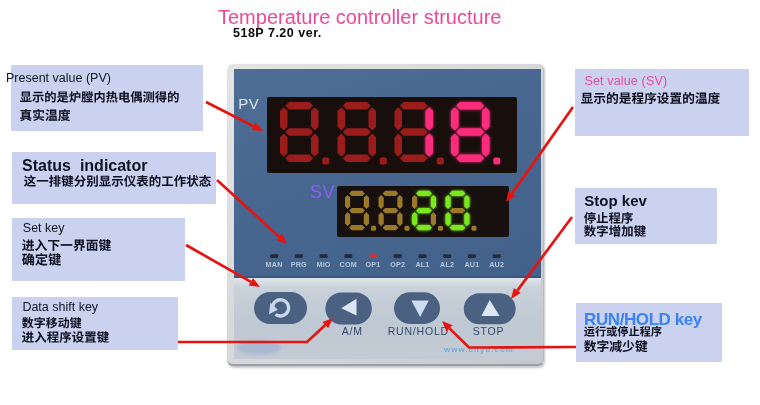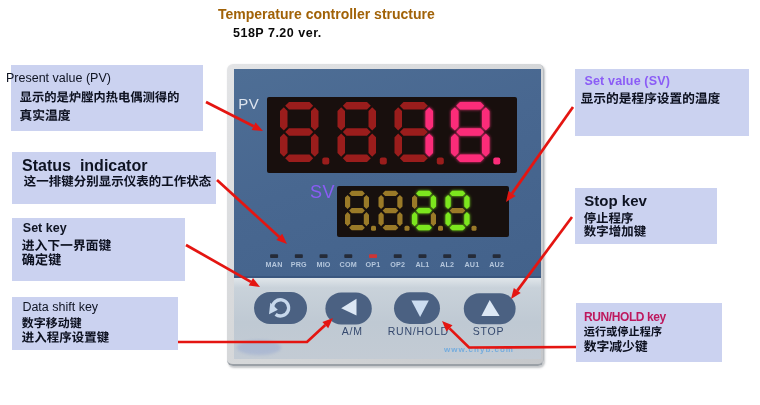--- a/index.html
+++ b/index.html
@@ -1,32 +1,32 @@
 <!DOCTYPE html>
 <html><head><meta charset="utf-8"><style>
 *{margin:0;padding:0;box-sizing:border-box}
 body{width:760px;height:405px;position:relative;background:#fff;font-family:"Liberation Sans",sans-serif;overflow:hidden}
 .abs{position:absolute}
 </style></head><body>
-<div class="abs" style="left:218px;top:5.6px;font-size:14px;font-weight:bold;color:#a16207;letter-spacing:0px">Temperature controller structure</div>
+<div class="abs" style="left:218px;top:5.6px;font-size:20px;font-weight:normal;color:#ec4899;letter-spacing:0px">Temperature controller structure</div>
 <div class="abs" style="left:233px;top:25.6px;font-size:12.5px;font-weight:bold;color:#0a0a0a;letter-spacing:0.5px">518P 7.20 ver.</div>
 <div style="position:absolute;left:11px;top:65px;width:192px;height:66px;background:#cbd2f0"></div>
 <div style="position:absolute;left:12px;top:152px;width:204px;height:52px;background:#cbd2f0"></div>
 <div style="position:absolute;left:12px;top:218px;width:173px;height:63px;background:#cbd2f0"></div>
 <div style="position:absolute;left:12px;top:297px;width:166px;height:53px;background:#cbd2f0"></div>
 <div style="position:absolute;left:575px;top:69px;width:174px;height:67px;background:#cbd2f0"></div>
 <div style="position:absolute;left:575px;top:188px;width:142px;height:56px;background:#cbd2f0"></div>
 <div style="position:absolute;left:576px;top:303px;width:146px;height:59px;background:#cbd2f0"></div>
 <div style="position:absolute;left:6px;top:72.2px;font-weight:normal;font-size:12.5px;letter-spacing:0px;color:#0e1322;white-space:nowrap;line-height:1">Present value (PV)</div>
 <div style="position:absolute;left:22.1px;top:158.3px;font-weight:bold;font-size:16px;letter-spacing:0px;color:#0e1322;white-space:nowrap;line-height:1">Status&nbsp;&nbsp;indicator</div>
-<div style="position:absolute;left:22.8px;top:221.6px;font-weight:bold;font-size:12.5px;letter-spacing:0px;color:#0e1322;white-space:nowrap;line-height:1">Set key</div>
+<div style="position:absolute;left:22.8px;top:221.6px;font-weight:normal;font-size:12.5px;letter-spacing:0px;color:#0e1322;white-space:nowrap;line-height:1">Set key</div>
 <div style="position:absolute;left:22.4px;top:301.0px;font-weight:normal;font-size:12.5px;letter-spacing:0px;color:#0e1322;white-space:nowrap;line-height:1">Data shift key</div>
-<div style="position:absolute;left:584.5px;top:74.8px;font-weight:bold;font-size:12.5px;letter-spacing:0.15px;color:#8b5cf6;white-space:nowrap;line-height:1">Set value (SV)</div>
+<div style="position:absolute;left:584.5px;top:74.8px;font-weight:normal;font-size:12.5px;letter-spacing:0.15px;color:#ec4899;white-space:nowrap;line-height:1">Set value (SV)</div>
 <div style="position:absolute;left:584.3px;top:192.6px;font-weight:bold;font-size:15px;letter-spacing:0px;color:#0e1322;white-space:nowrap;line-height:1">Stop kev</div>
-<div style="position:absolute;left:584.1px;top:310.5px;font-weight:bold;font-size:12px;letter-spacing:-0.42px;color:#be185d;white-space:nowrap;line-height:1">RUN/HOLD key</div>
+<div style="position:absolute;left:584.1px;top:310.5px;font-weight:bold;font-size:17px;letter-spacing:-0.42px;color:#3b82f6;white-space:nowrap;line-height:1">RUN/HOLD key</div>
 
 <div class="abs" style="left:227px;top:64px;width:317px;height:302px;border-radius:6px;background:linear-gradient(135deg,#e3e4e6 0%,#d4d6d8 55%,#c5c7ca 100%);border-bottom:2px solid #9aa0a6;border-right:1px solid #b8bcc0;box-shadow:1px 1.5px 2px rgba(140,144,150,0.5)"></div>
 <div class="abs" style="left:233.5px;top:69px;width:307px;height:209px;background:linear-gradient(160deg,#4e6e95 0%,#486790 45%,#43628b 100%);border-bottom:2px solid #3a577f"></div>
 <div class="abs" style="left:233.5px;top:278px;width:307px;height:81px;background:linear-gradient(180deg,#e0e6ea 0%,#c9d2da 12%,#bfc9d3 55%,#c3cbd4 100%)"></div>
 <div class="abs" style="left:267px;top:97px;width:250px;height:76px;background:#180f0d;border-radius:2px"></div>
 <div class="abs" style="left:337px;top:186px;width:172px;height:51px;background:#17100e;border-radius:2px"></div>
 <div class="abs" style="left:238.3px;top:94.6px;font-size:15px;color:#dde4ee;letter-spacing:0.5px">PV</div>
 <div class="abs" style="left:310px;top:182px;font-size:18px;color:#8b5cf6;letter-spacing:0.5px">SV</div>
 <svg class="abs" style="left:0;top:0" width="760" height="405">
 <filter id="gl" x="-40%" y="-40%" width="180%" height="180%">

